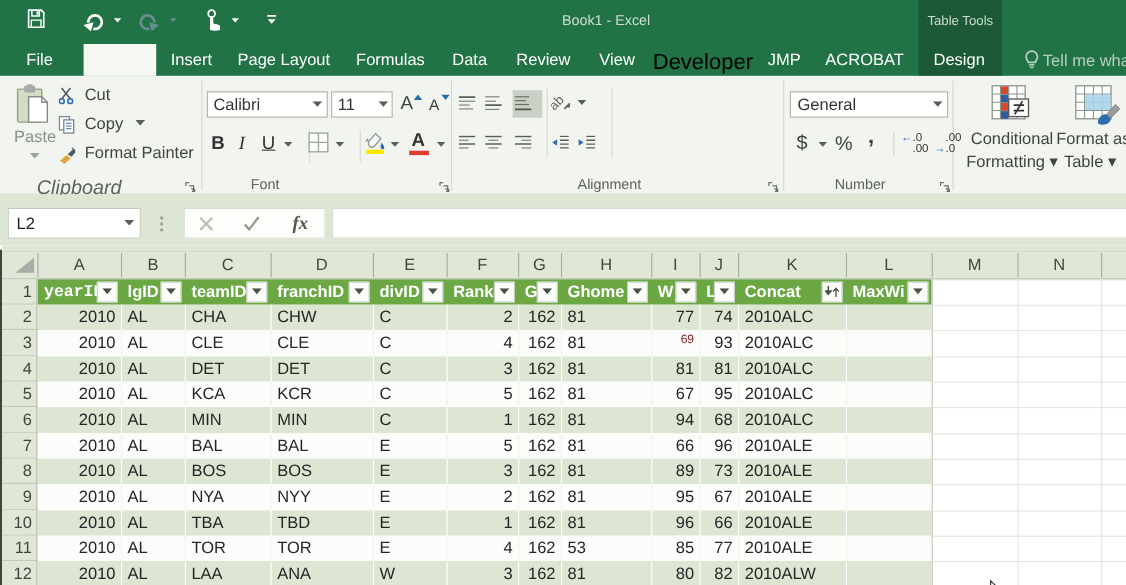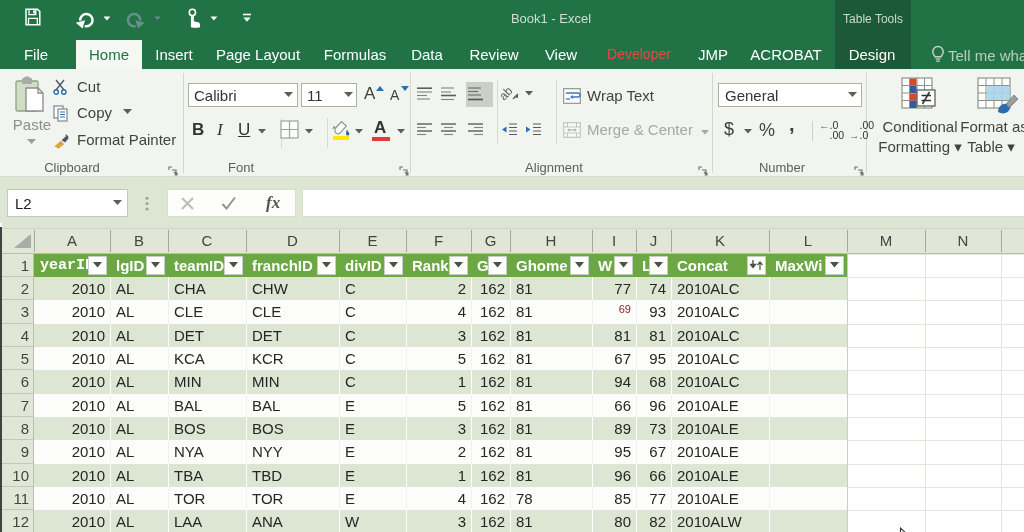--- a/index.html
+++ b/index.html
@@ -37,49 +37,48 @@
 <circle cx="192.4" cy="12.4" r="3.1" fill="none" stroke="#fff" stroke-width="1.6"></circle>
 <path d="M190.9 15 h3 v6.3 l4.1 0.95 c1.5 .35 2.05 1.2 2.05 2.6 v2.35 q-4.6 1.3 -9.15 0z"></path>
 </g>
 <path d="M210.5 16.5 l3.4 4 3.4 -4z" fill="#fff"></path>
 
 <path d="M243 14.5 h8" stroke="#fff" stroke-width="1.6"></path>
 <path d="M243.4 17.5 l3.6 4.2 3.6 -4.2z" fill="#fff"></path>
 </svg></div>
 <div class="abs" style="left:76px;top:40px;width:66px;height:29px;background:#f5f7f2;"></div>
 <div class="abs" style="left:-29px;top:46px;width:130px;text-align:center;font-size:15px;font-weight:normal;color:#fff;">File</div>
-<div class="abs" style="left:44px;top:46px;width:130px;text-align:center;font-size:15px;font-weight:normal;color:#217346;">Home</div>
 <div class="abs" style="left:109px;top:46px;width:130px;text-align:center;font-size:15px;font-weight:normal;color:#fff;">Insert</div>
 <div class="abs" style="left:193px;top:46px;width:130px;text-align:center;font-size:15px;font-weight:normal;color:#fff;">Page Layout</div>
 <div class="abs" style="left:290px;top:46px;width:130px;text-align:center;font-size:15px;font-weight:normal;color:#fff;">Formulas</div>
 <div class="abs" style="left:362px;top:46px;width:130px;text-align:center;font-size:15px;font-weight:normal;color:#fff;">Data</div>
 <div class="abs" style="left:429px;top:46px;width:130px;text-align:center;font-size:15px;font-weight:normal;color:#fff;">Review</div>
 <div class="abs" style="left:496px;top:46px;width:130px;text-align:center;font-size:15px;font-weight:normal;color:#fff;">View</div>
-<div class="abs" style="left:574px;top:46px;width:130px;text-align:center;font-size:14px;font-weight:normal;color:#ef4444;">Developer</div>
+<div class="abs" style="left:574px;top:46px;width:130px;text-align:center;font-size:20px;font-weight:normal;color:#000000;">Developer</div>
 <div class="abs" style="left:648px;top:46px;width:130px;text-align:center;font-size:15px;font-weight:normal;color:#fff;">JMP</div>
 <div class="abs" style="left:721px;top:46px;width:130px;text-align:center;font-size:15px;font-weight:normal;color:#fff;">ACROBAT</div>
 <div class="abs" style="left:807px;top:46px;width:130px;text-align:center;font-size:15px;font-weight:normal;color:#fff;">Design</div>
 <div class="abs" style="left:928px;top:44px;width:120px;height:24px;">
 <svg width="20" height="22" viewBox="0 0 20 22">
         <g stroke="#bcd5c5" fill="none" stroke-width="1.5">
 <path d="M10 2.5 a5.2 5.2 0 0 1 5.2 5.2 c0 2.4-1.6 3.4-2.1 5 h-6.2 c-.5-1.6-2.1-2.6-2.1-5 A5.2 5.2 0 0 1 10 2.5z"></path>
 <path d="M7.6 15 h4.8 M8.2 17.3 h3.6" stroke="#a5c7b1"></path>
         </g>
       </svg>
 <span style="position:absolute;left:20px;top:3px;font-size:15px;color:#b6d0bf;">Tell me wha</span></div>
 <div class="abs" style="left:0;top:69px;width:1024px;height:108px;background:#f2f4f0;border-bottom:1px solid #d5dacd;"></div>
 <div class="abs" style="left:281px;top:118px;width:1px;height:30px;background:#d6dbcf;"></div>
 <div class="abs" style="left:327px;top:118px;width:1px;height:30px;background:#d6dbcf;"></div>
 <div class="abs" style="left:497px;top:80px;width:1px;height:64px;background:#d6dbcf;"></div>
 <div class="abs" style="left:556px;top:80px;width:1px;height:64px;background:#d6dbcf;"></div>
 <div class="abs" style="left:183px;top:73px;width:1px;height:100px;background:#d3d8cc;"></div>
 <div class="abs" style="left:410px;top:73px;width:1px;height:100px;background:#d3d8cc;"></div>
 <div class="abs" style="left:712px;top:73px;width:1px;height:100px;background:#d3d8cc;"></div>
 <div class="abs" style="left:866px;top:73px;width:1px;height:100px;background:#d3d8cc;"></div>
-<div class="abs" style="left:12px;top:160px;width:120px;text-align:center;font-size:13px;color:#5c6258;">Clipboard</div>
+<div class="abs" style="left:12px;top:160px;width:120px;text-align:center;font-size:18px;color:#5c6258;font-style:italic;">Clipboard</div>
 <div class="abs" style="left:228px;top:160px;width:120px;text-align:left;font-size:13px;color:#5c6258;">Font</div>
 <div class="abs" style="left:494px;top:160px;width:120px;text-align:center;font-size:13px;color:#5c6258;">Alignment</div>
 <div class="abs" style="left:722px;top:160px;width:120px;text-align:center;font-size:13px;color:#5c6258;">Number</div>
 <div class="abs" style="left:168px;top:162px;width:10px;height:10px;">
 <svg width="10" height="10">
         <path d="M1 4 v-3 h3 M4 4 h4 v4 M6 6 l3 3 M9 6.5 v2.5 h-2.5" stroke="#6a7065" stroke-width="1.1" fill="none"></path>
       </svg></div>
 <div class="abs" style="left:399px;top:162px;width:10px;height:10px;">
 <svg width="10" height="10">
         <path d="M1 4 v-3 h3 M4 4 h4 v4 M6 6 l3 3 M9 6.5 v2.5 h-2.5" stroke="#6a7065" stroke-width="1.1" fill="none"></path>
@@ -252,39 +251,20 @@
         <g stroke="#5a6055" stroke-width="1.2">
           <path d="M8 1 h8 M8 4.5 h8 M8 8 h8 M8 11.5 h8"></path>
         </g>
         <path d="M5.5 3.5 v6 l-4.5 -3z" fill="#2c6db0"></path>
       </svg>
 <svg style="position:absolute;left:108px;top:39px" width="17" height="13">
         <g stroke="#5a6055" stroke-width="1.2">
           <path d="M8 1 h8 M8 4.5 h8 M8 8 h8 M8 11.5 h8"></path>
         </g>
         <path d="M1 3.5 v6 l4.5 -3z" fill="#2c6db0"></path>
-      </svg>
-</div>
-<div class="abs" style="left:563px;top:88px;width:150px;height:60px;">
-<svg style="position:absolute;left:0;top:0" width="18" height="16" viewBox="0 0 18 16">
-<rect x="0.7" y="0.7" width="16.6" height="14.6" fill="#fff" stroke="#8e978e" stroke-width="1.2"></rect>
-<path d="M3 5 h12 a2 2 0 0 1 0 4 h-5" stroke="#4472c4" stroke-width="1.3" fill="none"></path>
-<path d="M10 7 l-3 2 3 2z" fill="#4472c4"></path>
-        <path d="M3 11 h4" stroke="#4472c4" stroke-width="1.3"></path>
-      </svg>
-<span style="position:absolute;left:24px;top:-1px;font-size:15px;color:#3f453b;">Wrap Text</span>
-<svg style="position:absolute;left:0;top:34px" width="18" height="16" viewBox="0 0 18 16" opacity="0.55">
-<rect x="0.7" y="0.7" width="16.6" height="14.6" fill="#fff" stroke="#9aa39a" stroke-width="1.2"></rect>
-<path d="M0.7 5 h17 M0.7 11 h17 M4.5 0.7 v4.3 M4.5 11 v4.3 M13.5 0.7 v4.3 M13.5 11 v4.3" stroke="#9aa39a" stroke-width="1"></path>
-<path d="M5 8 h8" stroke="#7a837a" stroke-width="1.2"></path>
-        <path d="M6.5 6.2 l-2.5 1.8 2.5 1.8z M11.5 6.2 l2.5 1.8 -2.5 1.8z" fill="#7a837a"></path>
-      </svg>
-<span style="position:absolute;left:24px;top:33px;font-size:15px;color:#a2aba1;">Merge &amp; Center</span>
-<svg style="position:absolute;left:138px;top:42px" width="8" height="5">
-        <path d="M0 0 l4 4.5 4 -4.5z" fill="#a2aba1"></path>
       </svg>
 </div>
 <div class="abs" style="left:718px;top:83px;width:144px;height:24px;background:#fff;border:1px solid #aab2a4;"></div>
 <div class="abs" style="left:725px;top:87px;font-size:15px;color:#333;">General</div>
 <svg class="abs" style="left:848px;top:92px;" width="9" height="6">
       <path d="M0 0 l4.5 5 4.5 -5z" fill="#596055"></path>
     </svg>
 <div class="abs" style="left:0px;top:0px;width:0;height:0;">
 <span class="abs" style="left:724px;top:119px;font-size:18px;color:#3c423a;">$</span>
 <svg class="abs" style="left:744px;top:129px" width="8" height="5">
@@ -661,21 +641,21 @@
 <div class="abs" style="left:636px;top:487.05px;width:1px;height:23.33px;background:#f0f3ec;"></div>
 <div class="abs" style="left:671px;top:487.05px;width:1px;height:23.33px;background:#f0f3ec;"></div>
 <div class="abs" style="left:769px;top:487.05px;width:1px;height:23.33px;background:#f0f3ec;"></div>
 <div class="abs" style="left:34px;top:490.05px;width:71px;text-align:right;font-size:15px;color:#262626;">2010</div>
 <div class="abs" style="left:116px;top:490.05px;width:52px;font-size:15px;color:#262626;">AL</div>
 <div class="abs" style="left:174px;top:490.05px;width:72px;font-size:15px;color:#262626;">TOR</div>
 <div class="abs" style="left:252px;top:490.05px;width:87px;font-size:15px;color:#262626;">TOR</div>
 <div class="abs" style="left:345px;top:490.05px;width:61px;font-size:15px;color:#262626;">E</div>
 <div class="abs" style="left:406px;top:490.05px;width:60px;text-align:right;font-size:15px;color:#262626;">4</div>
 <div class="abs" style="left:471px;top:490.05px;width:34px;text-align:right;font-size:15px;color:#262626;">162</div>
-<div class="abs" style="left:516px;top:490.05px;width:76px;font-size:15px;color:#262626;">78</div>
+<div class="abs" style="left:516px;top:490.05px;width:76px;font-size:15px;color:#262626;">53</div>
 <div class="abs" style="left:592px;top:490.05px;width:39px;text-align:right;font-size:15px;color:#262626;">85</div>
 <div class="abs" style="left:636px;top:490.05px;width:30px;text-align:right;font-size:15px;color:#262626;">77</div>
 <div class="abs" style="left:677px;top:490.05px;width:92px;font-size:15px;color:#262626;">2010ALE</div>
 <div class="abs" style="left:34px;top:510.38px;width:813px;height:23.33px;background:#dde5d3;"></div>
 <div class="abs" style="left:110px;top:510.38px;width:1px;height:23.33px;background:#ffffff;"></div>
 <div class="abs" style="left:168px;top:510.38px;width:1px;height:23.33px;background:#ffffff;"></div>
 <div class="abs" style="left:246px;top:510.38px;width:1px;height:23.33px;background:#ffffff;"></div>
 <div class="abs" style="left:339px;top:510.38px;width:1px;height:23.33px;background:#ffffff;"></div>
 <div class="abs" style="left:406px;top:510.38px;width:1px;height:23.33px;background:#ffffff;"></div>
 <div class="abs" style="left:471px;top:510.38px;width:1px;height:23.33px;background:#ffffff;"></div>

